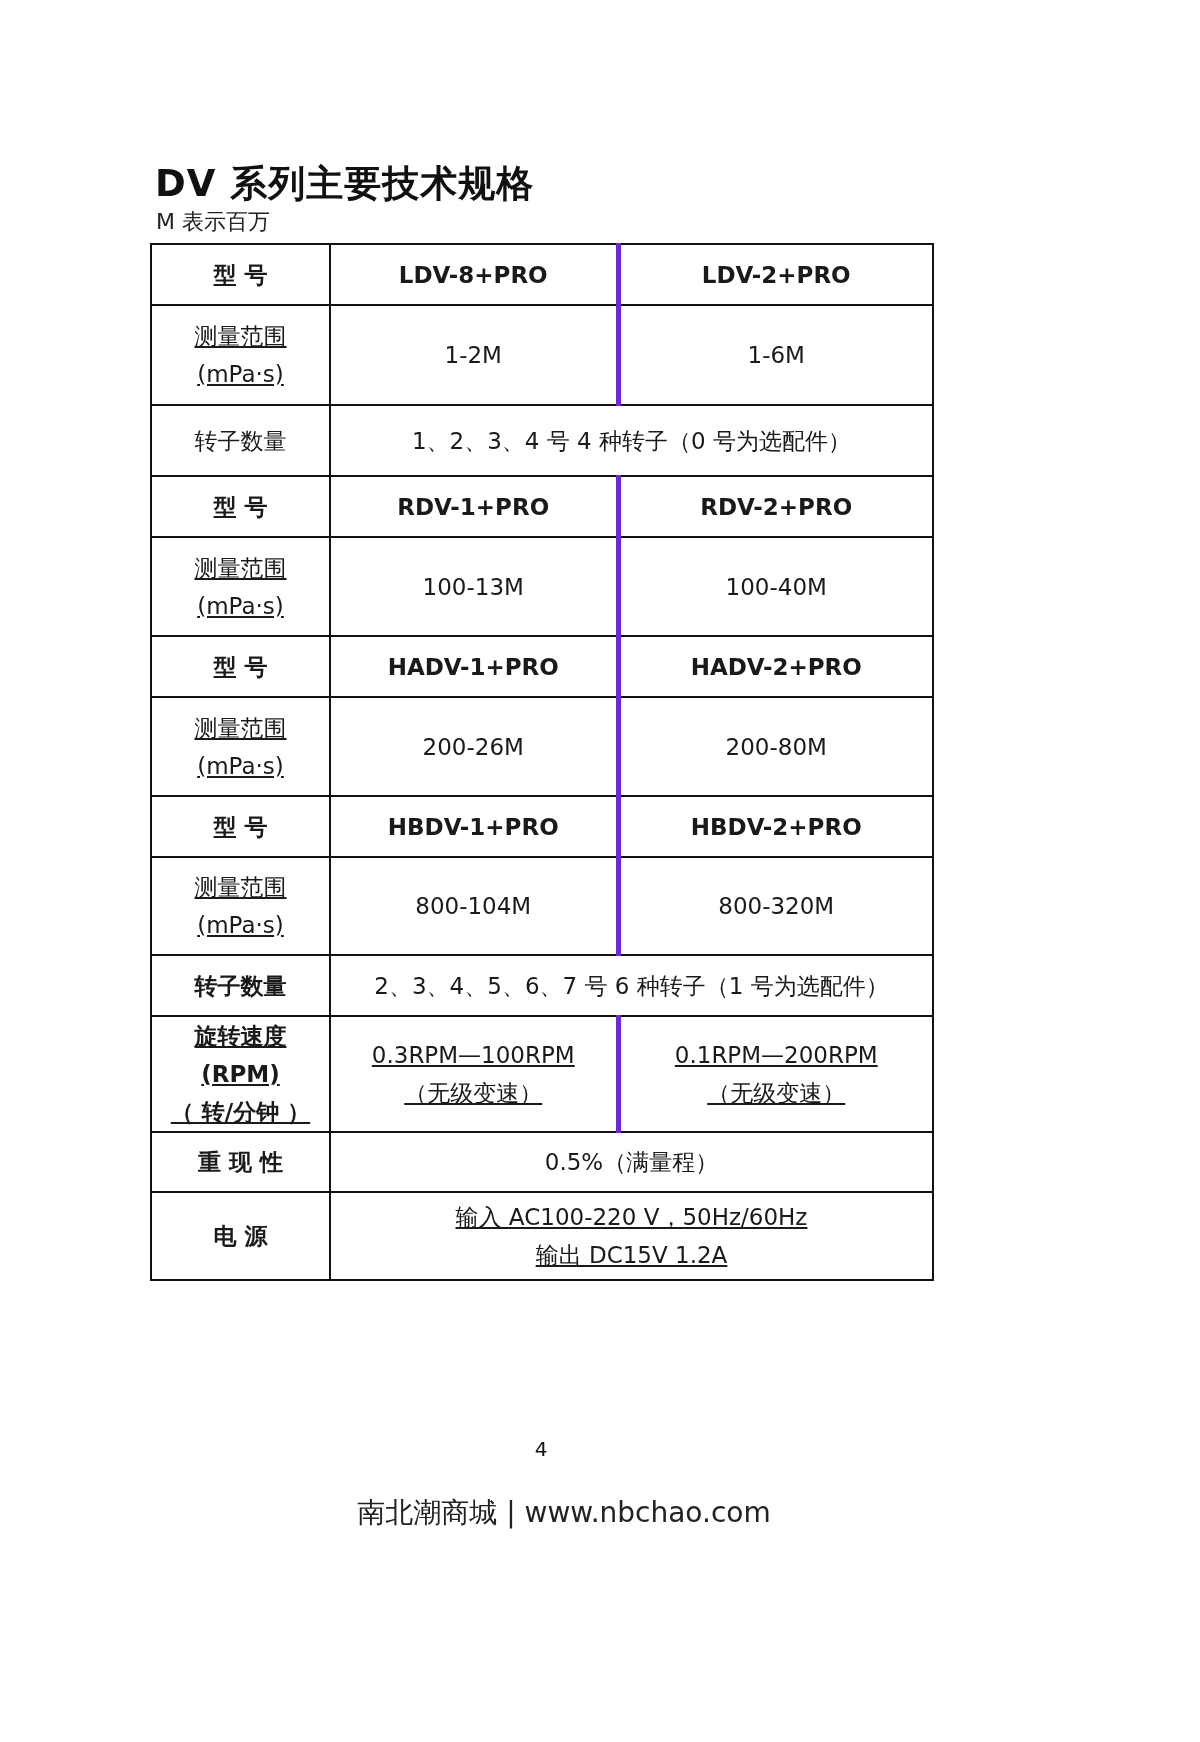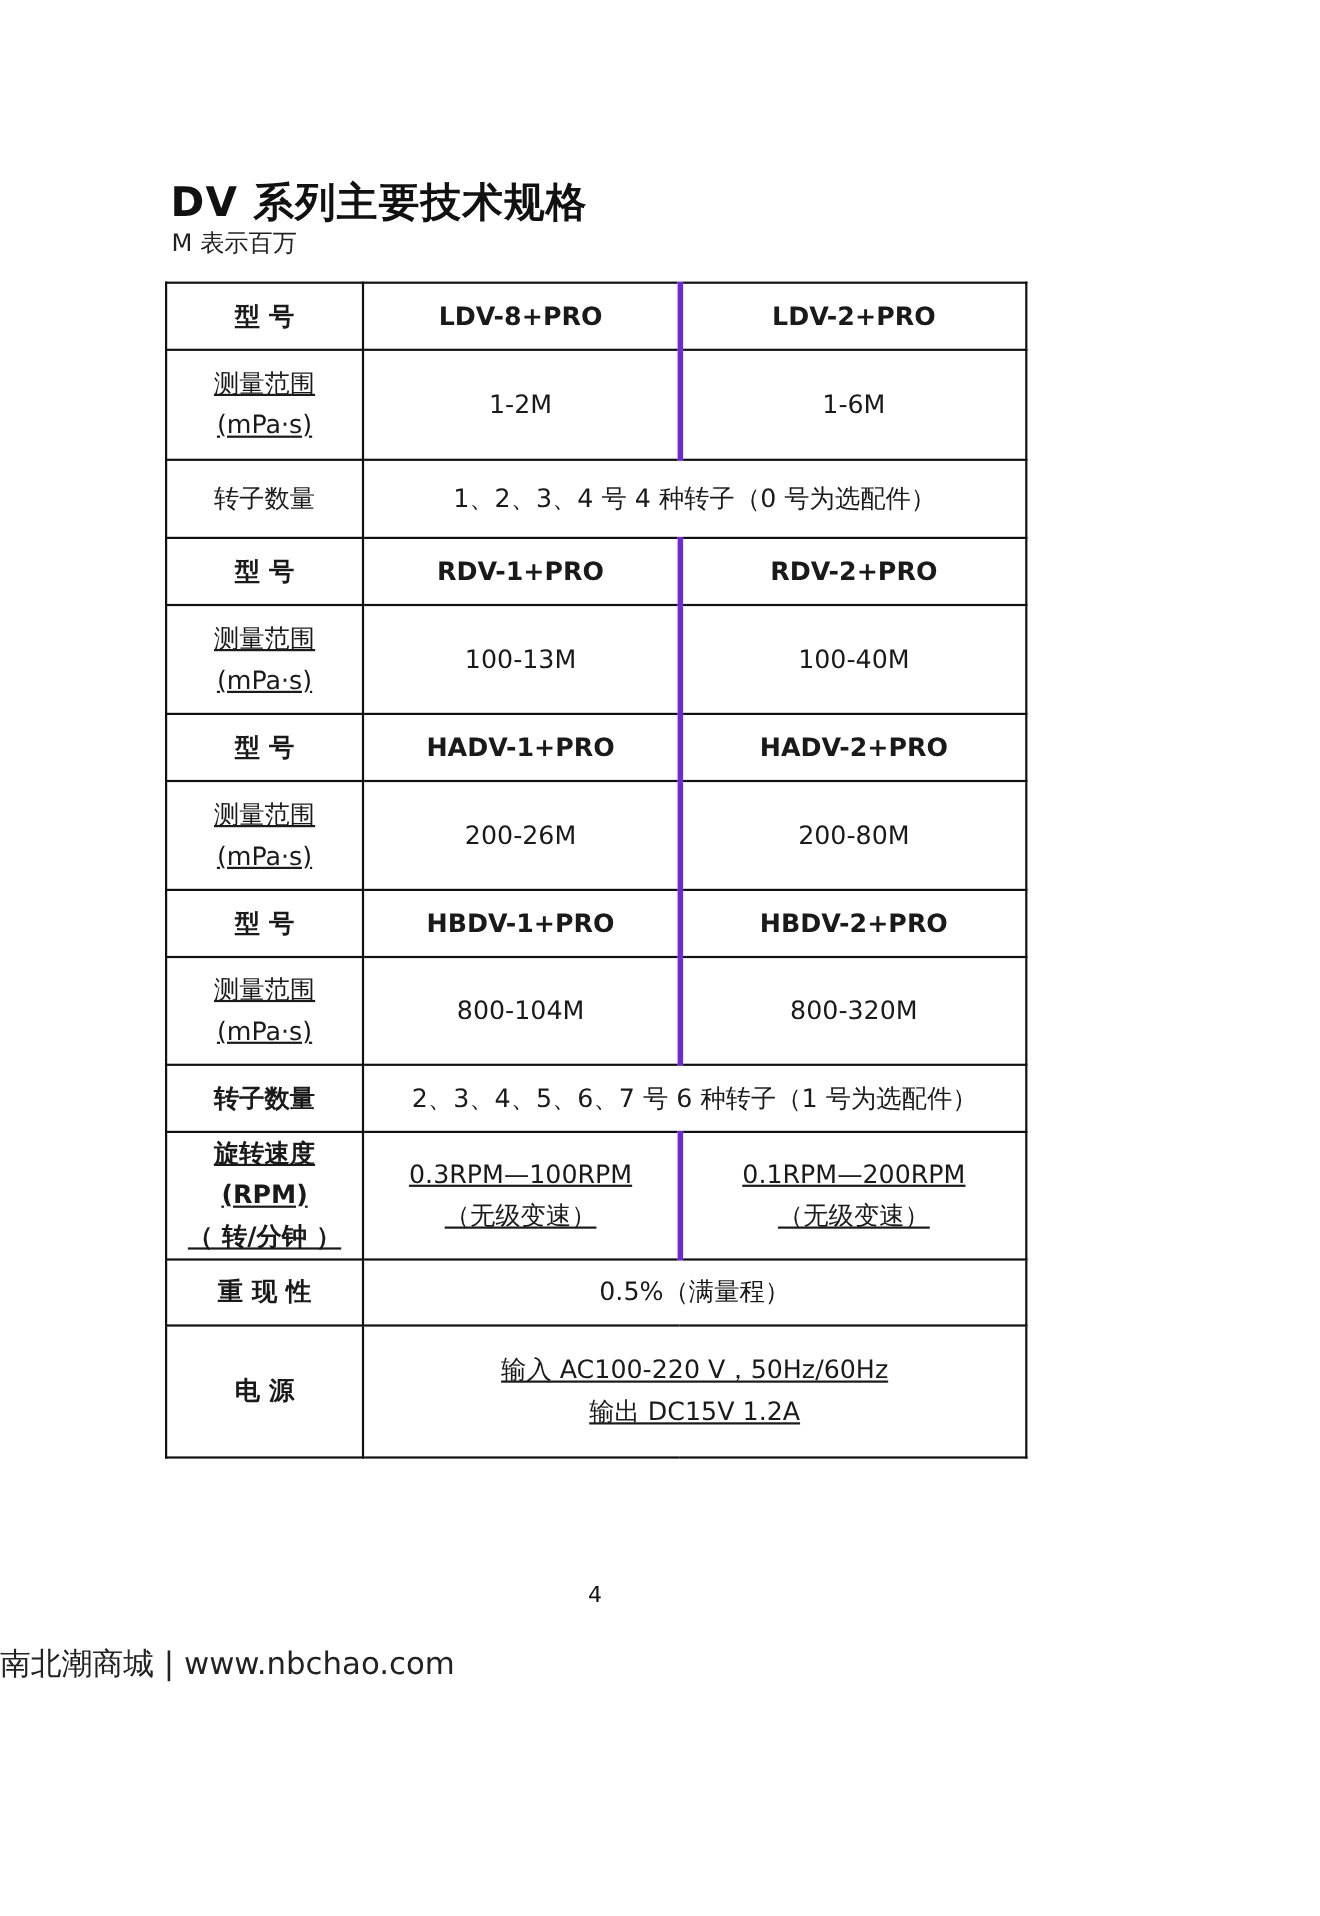--- a/index.html
+++ b/index.html
@@ -1,29 +1,29 @@
 <!DOCTYPE html>
 <html><head>
   <meta charset="utf-8">
   <style>
     html, body { margin: 0; padding: 0; background: #ffffff; }
     body { width: 1200px; height: 1742px; position: relative; overflow: hidden;
            font-family: "DejaVu Sans", "Liberation Sans", sans-serif; color: #111; }
     .title { position: absolute; left: 155px; top: 160px; font-size: 37px; font-weight: bold;
              letter-spacing: 1px; line-height: 48px; }
     .subtitle { position: absolute; left: 156px; top: 204px; font-size: 22px; line-height: 36px; color: #222; }
-    table.spec { position: absolute; left: 150px; top: 256px; width: 782px;
+    table.spec { position: absolute; left: 150px; top: 243px; width: 782px;
                  border-collapse: collapse; table-layout: fixed; padding-left: 14px; }
     table.spec td { border: 2px solid #111; text-align: center; vertical-align: middle;
                     font-size: 23px; line-height: 38px; padding: 0; color: #1a1a1a; }
     table.spec td.inner-v { border-left: 5px solid #6d28d9; }
     .b { font-weight: bold; }
     .page-num { position: absolute; left: 0; width: 1082px; text-align: center; top: 1437px;
                 font-size: 20px; }
-    .footer { position: absolute; left: 0; width: 1128px; text-align: left; top: 1494px;
+    .footer { position: absolute; left: 0; width: 1128px; text-align: center; top: 1494px;
               font-size: 28px; color: #222; }
     .line { display: block; text-decoration: underline; }
   </style>
 </head>
 <body>
 
 <div class="title">DV 系列主要技术规格</div>
 <div class="subtitle">M 表示百万</div>
 
 <table class="spec">
@@ -114,21 +114,21 @@
       <span class="line">（无级变速）</span>
     </td>
   </tr>
 
 
   <tr style="height:60px">
     <td class="b">重 现 性</td>
     <td colspan="2">0.5%（满量程）</td>
   </tr>
 
-  <tr style="height:120px">
+  <tr style="height:88px">
     <td class="b">电 源</td>
     <td colspan="2">
       <span class="line">输入 AC100-220 V，50Hz/60Hz</span>
       <span class="line">输出  DC15V 1.2A</span>
     </td>
   </tr>
 </tbody>
   </table>
 
 <div class="page-num">4</div>

